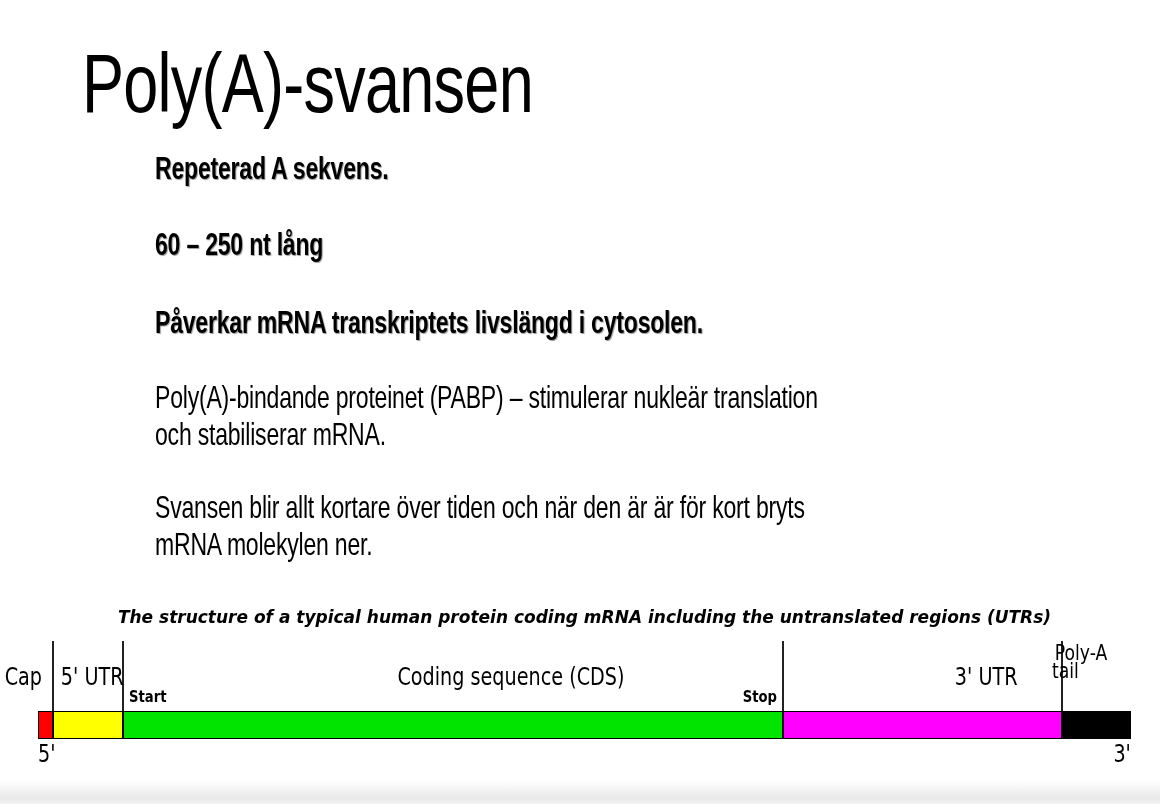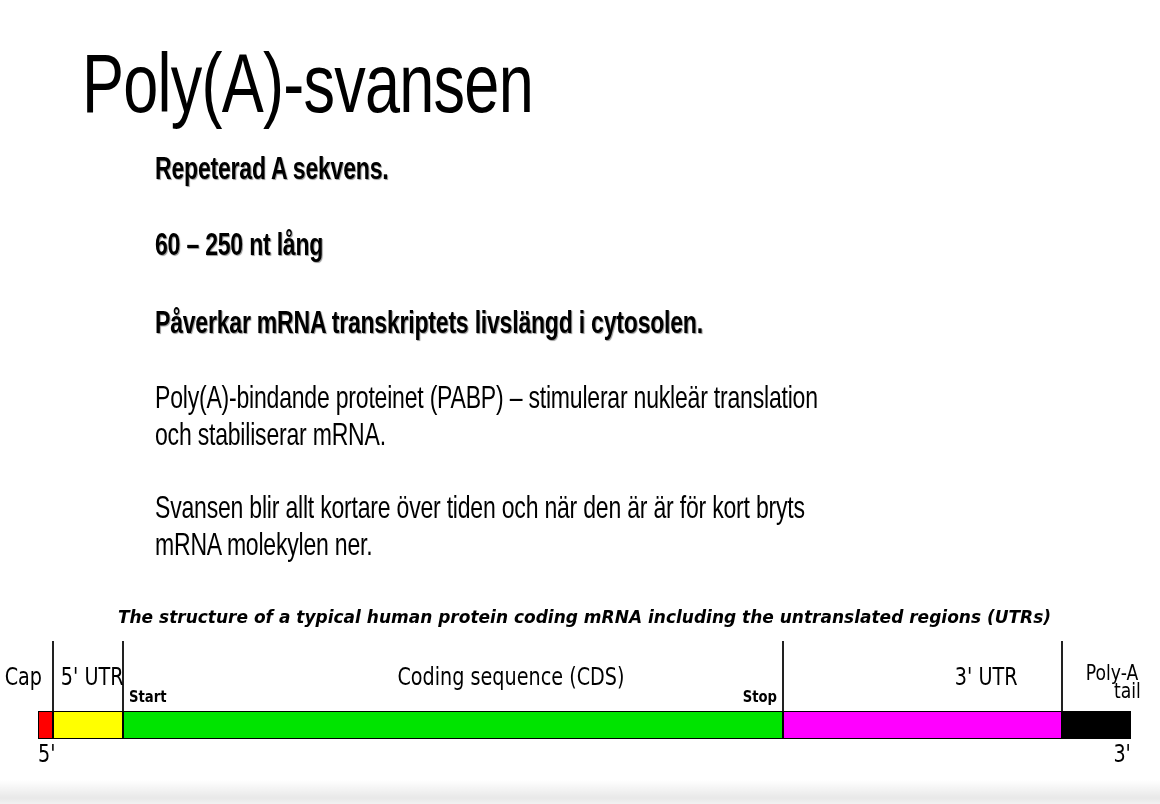--- a/index.html
+++ b/index.html
@@ -28,21 +28,21 @@
   .rlabel{
     position:absolute;top:664px;height:26px;line-height:26px;text-align:center;
     font-family:"DejaVu Sans", sans-serif;font-size:24px;white-space:nowrap;
   }
   .rlabel .sx{display:inline-block;transform:scaleX(0.8);transform-origin:center;}
   .lab-cap{left:0;width:40px}
   .lab-utr5{left:53px;width:45px}
   .lab-cds{left:130px;width:761px}
   .lab-utr3{left:818px;width:336px}
   .polya-label{
-    position:absolute;left:1049px;width:95px;top:664px;text-align:right;
+    position:absolute;left:1049px;width:95px;top:644px;text-align:left;
     font-family:"DejaVu Sans", sans-serif;font-size:21px;line-height:18px;white-space:nowrap;
   }
   .polya-label .sx{display:inline-block;transform:scaleX(0.82);transform-origin:center;}
   .marker{
     position:absolute;top:689px;font-family:"DejaVu Sans", sans-serif;
     font-size:15px;font-weight:700;line-height:16px;white-space:nowrap;
   }
   .marker .sx{display:inline-block;transform:scaleX(0.88);}
   .marker-start{left:129px}
   .marker-start .sx{transform-origin:left center;}

